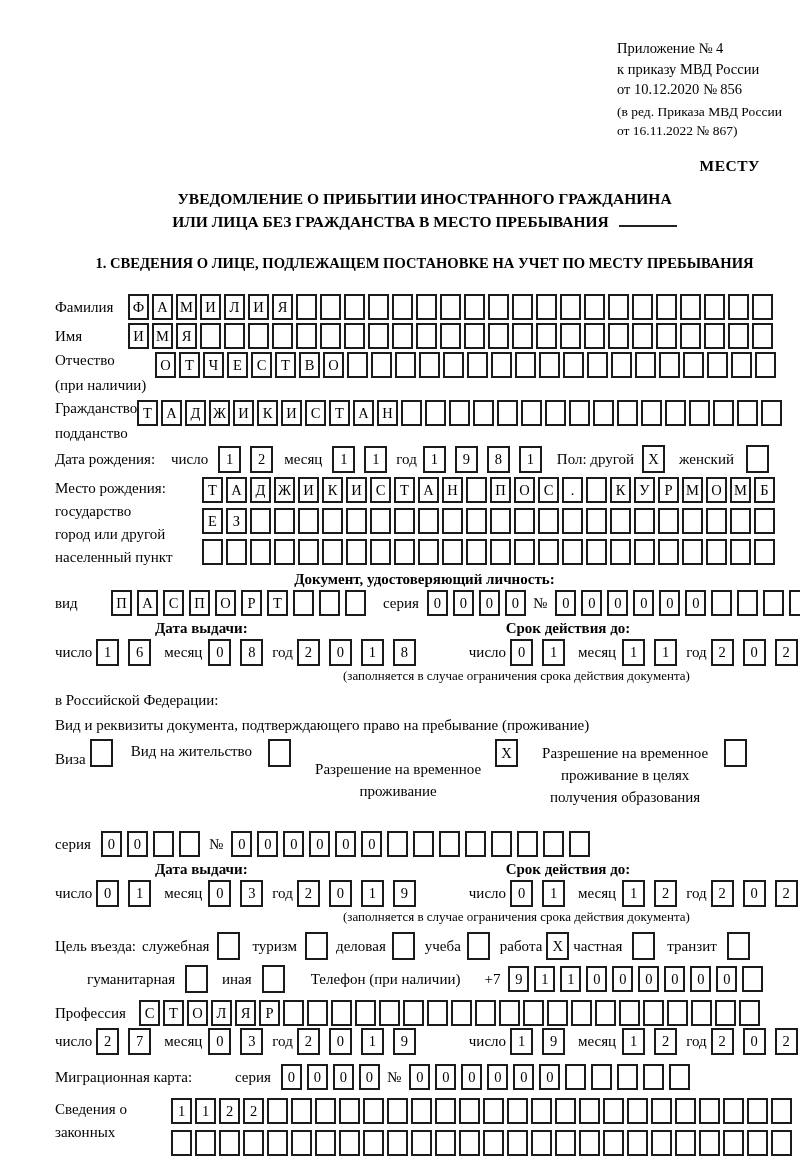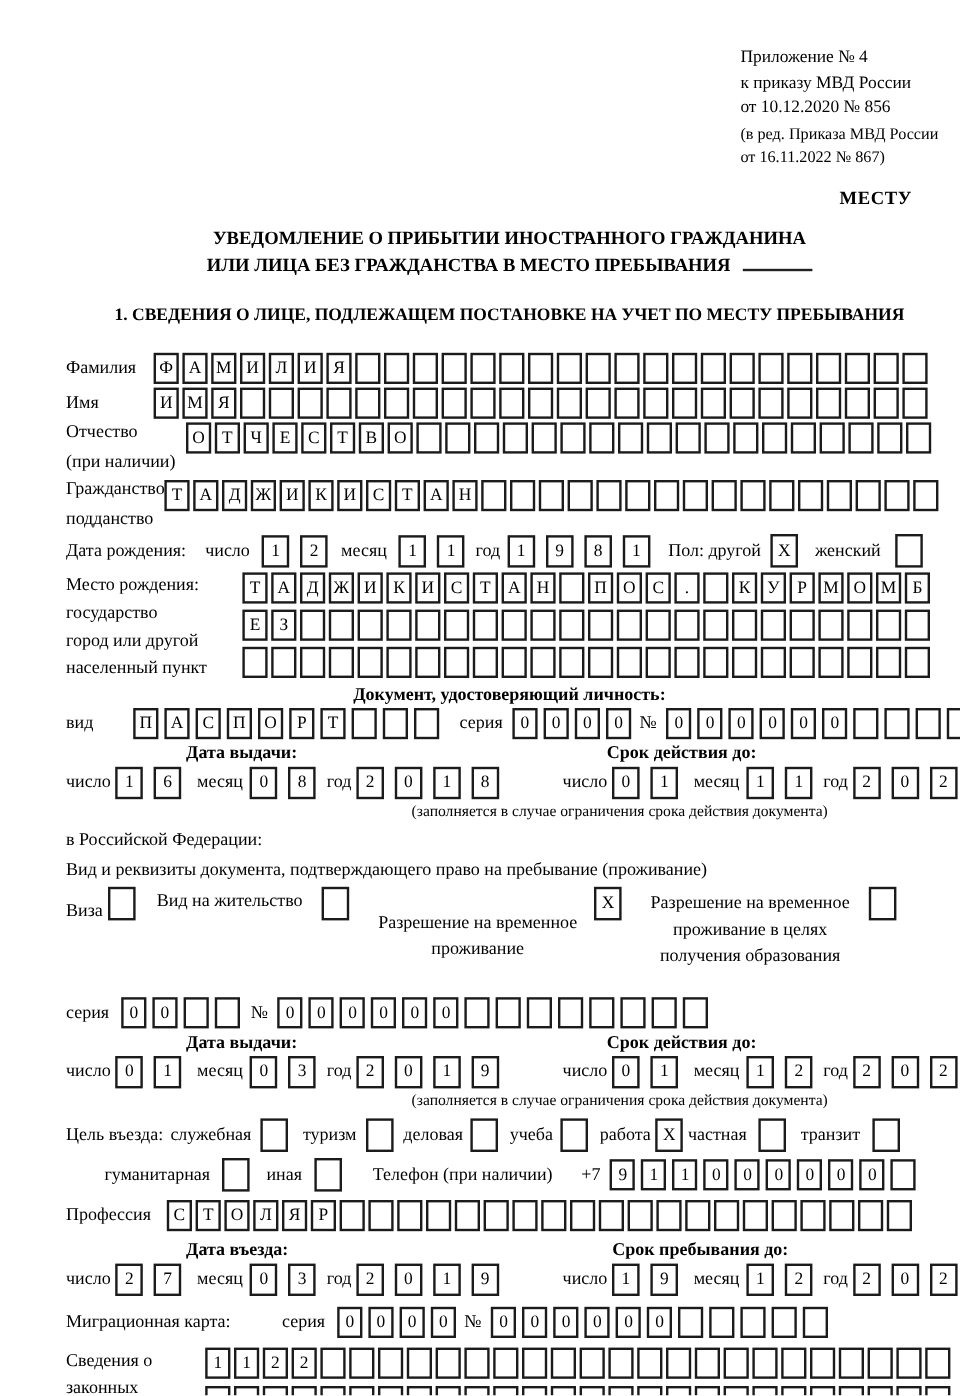--- a/index.html
+++ b/index.html
@@ -566,24 +566,20 @@
         <span class="cell"></span>
         <span class="cell"></span>
         <span class="cell"></span>
         <span class="cell"></span>
         <span class="cell"></span>
         <span class="cell"></span>
         <span class="cell"></span>
       </span>
   </div>
 
-  <div class="row" style="margin-top:8px">
-    <span class="b" style="margin-left:100px">Дата въезда:</span>
-    <span class="b" style="margin-left:270px">Срок пребывания до:</span>
-  </div>
 
   <div class="row" style="margin-top:2px">
     <span class="lbl" style="margin-right:4px">число</span>
     <span class="cells">
         <span class="cell dg">2</span>
         <span class="cell dg">7</span>
       </span>
     <span class="lbl" style="margin:0 6px 0 4px">месяц</span>
     <span class="cells">
         <span class="cell dg">0</span>

